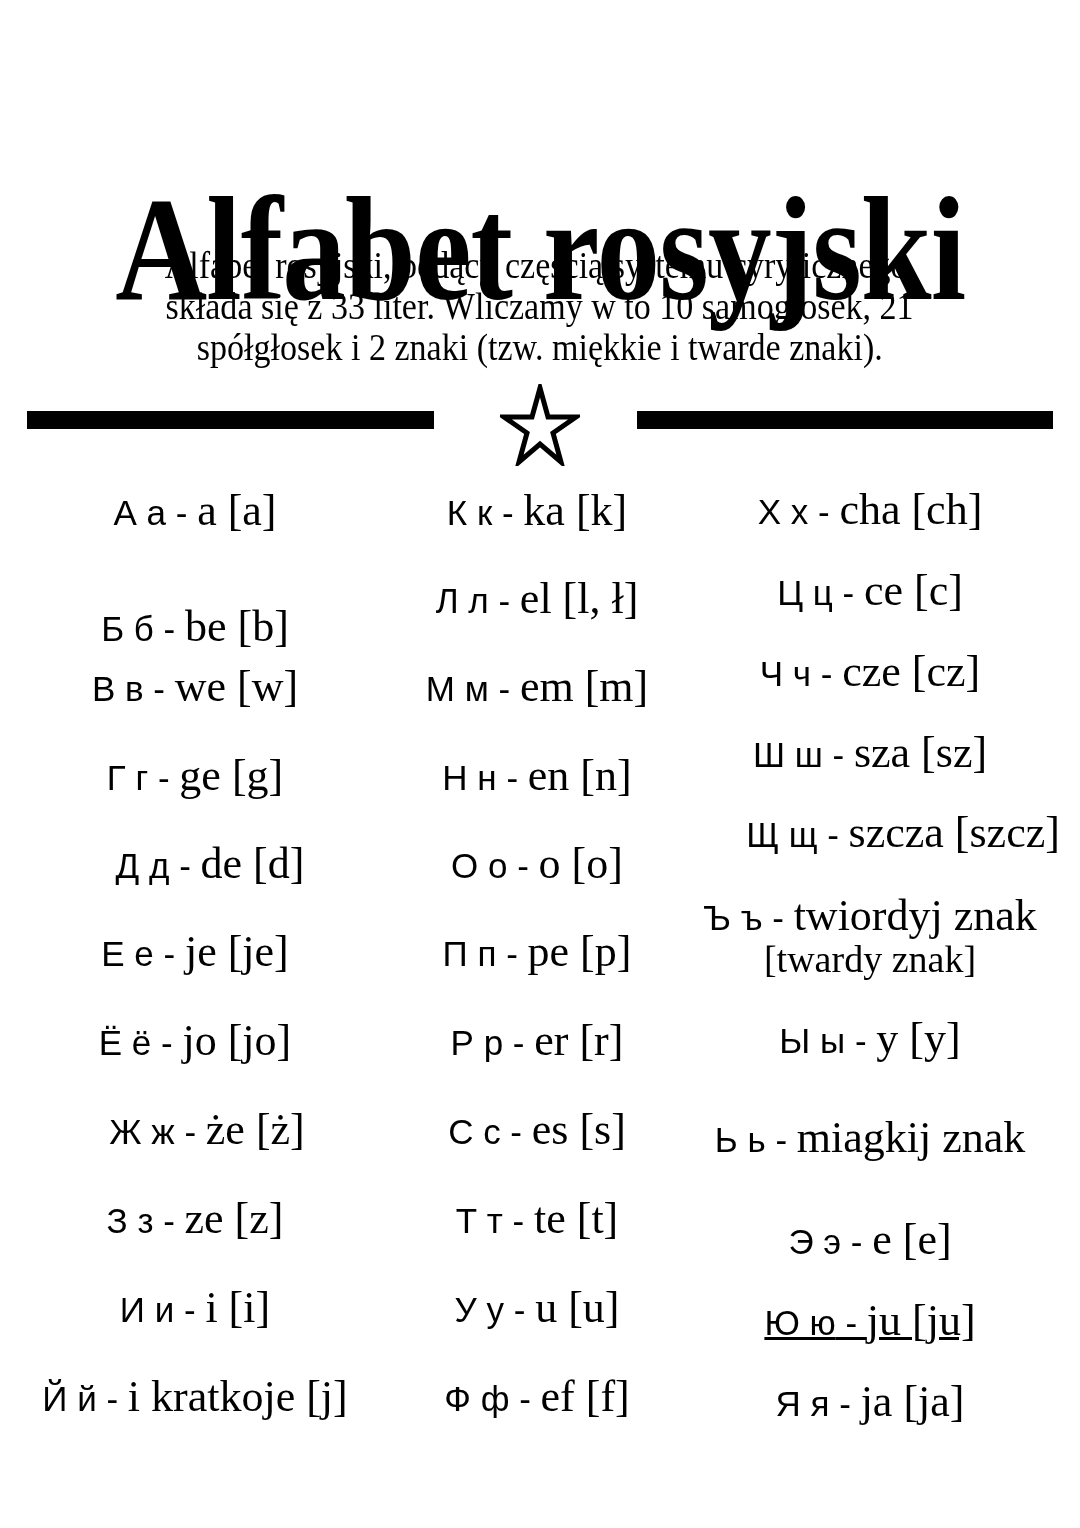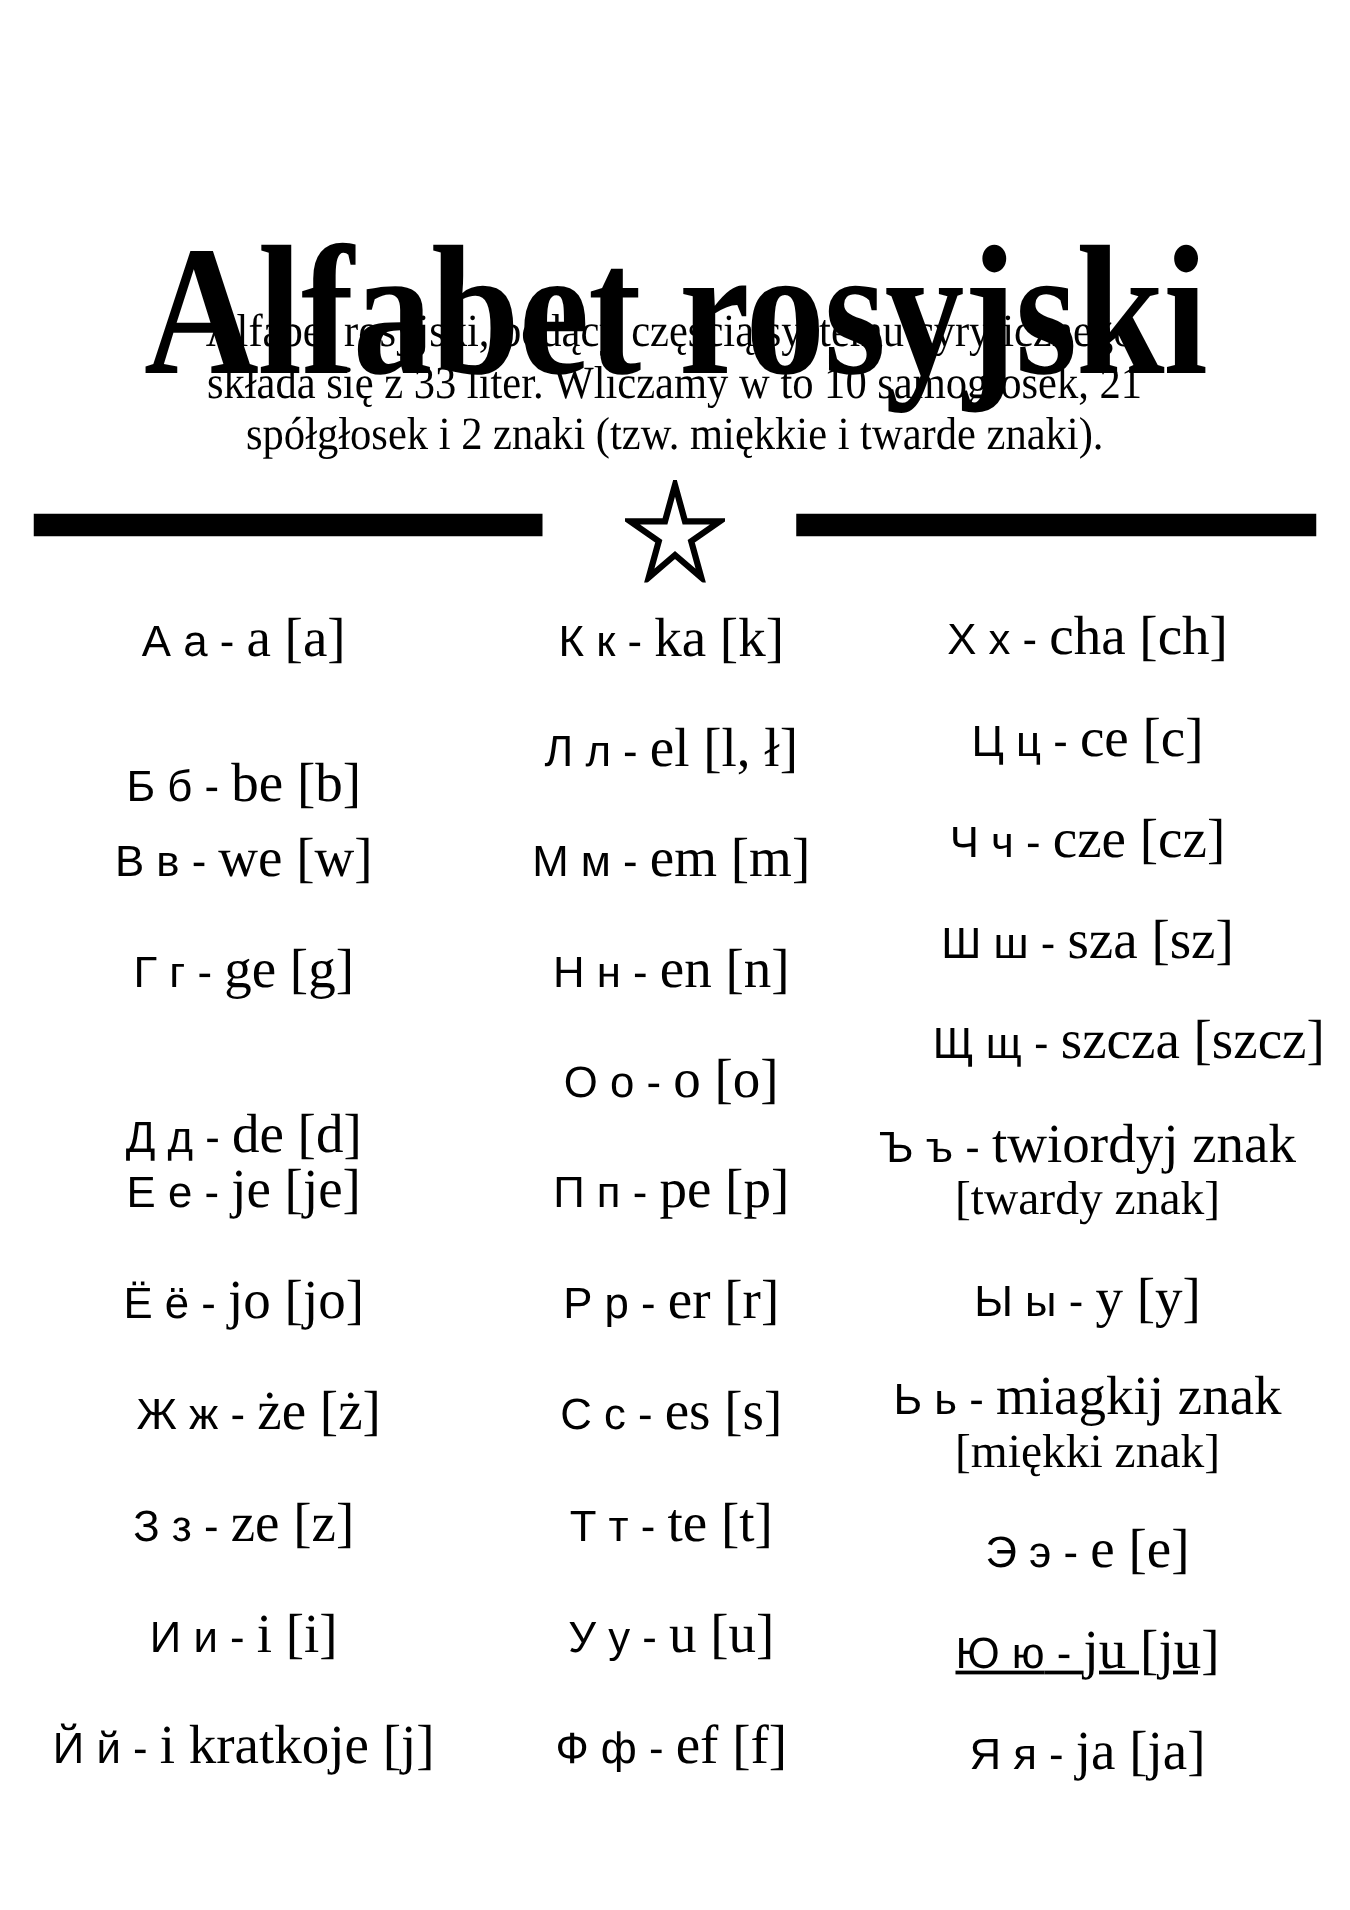--- a/index.html
+++ b/index.html
@@ -43,21 +43,21 @@
 <svg class="star" viewBox="0 0 80 82">
   <polygon points="40,4 48,33 76,33 53,49 61,78 40,60 19,78 27,49 4,33 32,33" fill="#ffffff" stroke="#000000" stroke-width="5" stroke-linejoin="miter"></polygon>
 </svg>
 <div class="divider right"></div>
 
 <div id="letters">
     <div class="row" style="left: 195px; top: 512px;"><span class="cyr">А а</span><span class="sep" style="white-space: pre;"> - </span><span class="lat">a [a]</span></div>
     <div class="row" style="left: 195px; top: 600px; margin-top: 28px;"><span class="cyr">Б б</span><span class="sep" style="white-space: pre;"> - </span><span class="lat">be [b]</span></div>
     <div class="row" style="left: 195px; top: 688px;"><span class="cyr">В в</span><span class="sep" style="white-space: pre;"> - </span><span class="lat">we [w]</span></div>
     <div class="row" style="left: 195px; top: 777px;"><span class="cyr">Г г</span><span class="sep" style="white-space: pre;"> - </span><span class="lat">ge [g]</span></div>
-    <div class="row" style="left: 195px; top: 865px; margin-top: 44px;"><span class="cyr">Д д</span><span class="sep" style="white-space: pre;"> - </span><span class="lat">de [d]</span></div>
+    <div class="row" style="left: 210px; top: 865px;"><span class="cyr">Д д</span><span class="sep" style="white-space: pre;"> - </span><span class="lat">de [d]</span></div>
     <div class="row" style="left: 195px; top: 953px;"><span class="cyr">Е е</span><span class="sep" style="white-space: pre;"> - </span><span class="lat">je [je]</span></div>
     <div class="row" style="left: 195px; top: 1042px;"><span class="cyr">Ё ё</span><span class="sep" style="white-space: pre;"> - </span><span class="lat">jo [jo]</span></div>
     <div class="row" style="left: 195px; top: 1131px; margin-left: 12px;"><span class="cyr">Ж ж</span><span class="sep" style="white-space: pre;"> - </span><span class="lat">że [ż]</span></div>
     <div class="row" style="left: 195px; top: 1220px;"><span class="cyr">З з</span><span class="sep" style="white-space: pre;"> - </span><span class="lat">ze [z]</span></div>
     <div class="row" style="left: 195px; top: 1309px;"><span class="cyr">И и</span><span class="sep" style="white-space: pre;"> - </span><span class="lat">i [i]</span></div>
     <div class="row" style="left: 195px; top: 1398px;"><span class="cyr">Й й</span><span class="sep" style="white-space: pre;"> - </span><span class="lat">i kratkoje [j]</span></div>
     <div class="row" style="left: 537px; top: 512px;"><span class="cyr">К к</span><span class="sep" style="white-space: pre;"> - </span><span class="lat">ka [k]</span></div>
     <div class="row" style="left: 537px; top: 600px;"><span class="cyr">Л л</span><span class="sep" style="white-space: pre;"> - </span><span class="lat">el [l, ł]</span></div>
     <div class="row" style="left: 537px; top: 688px;"><span class="cyr">М м</span><span class="sep" style="white-space: pre;"> - </span><span class="lat">em [m]</span></div>
     <div class="row" style="left: 537px; top: 777px;"><span class="cyr">Н н</span><span class="sep" style="white-space: pre;"> - </span><span class="lat">en [n]</span></div>
@@ -68,17 +68,17 @@
     <div class="row" style="left: 537px; top: 1220px;"><span class="cyr">Т т</span><span class="sep" style="white-space: pre;"> - </span><span class="lat">te [t]</span></div>
     <div class="row" style="left: 537px; top: 1309px;"><span class="cyr">У у</span><span class="sep" style="white-space: pre;"> - </span><span class="lat">u [u]</span></div>
     <div class="row" style="left: 537px; top: 1398px;"><span class="cyr">Ф ф</span><span class="sep" style="white-space: pre;"> - </span><span class="lat">ef [f]</span></div>
     <div class="row" style="left: 870px; top: 511px;"><span class="cyr">Х х</span><span class="sep" style="white-space: pre;"> - </span><span class="lat">cha [ch]</span></div>
     <div class="row" style="left: 870px; top: 592px;"><span class="cyr">Ц ц</span><span class="sep" style="white-space: pre;"> - </span><span class="lat">ce [c]</span></div>
     <div class="row" style="left: 870px; top: 673px;"><span class="cyr">Ч ч</span><span class="sep" style="white-space: pre;"> - </span><span class="lat">cze [cz]</span></div>
     <div class="row" style="left: 870px; top: 754px;"><span class="cyr">Ш ш</span><span class="sep" style="white-space: pre;"> - </span><span class="lat">sza [sz]</span></div>
     <div class="row" style="left: 903px; top: 834px;"><span class="cyr">Щ щ</span><span class="sep" style="white-space: pre;"> - </span><span class="lat">szcza [szcz]</span></div>
     <div class="row" style="left: 870px; top: 937px;"><span class="cyr">Ъ ъ</span><span class="sep" style="white-space: pre;"> - </span><span class="lat">twiordyj znak</span><span class="line2">[twardy znak]</span></div>
     <div class="row" style="left: 870px; top: 1040px;"><span class="cyr">Ы ы</span><span class="sep" style="white-space: pre;"> - </span><span class="lat">y [y]</span></div>
-    <div class="row" style="left: 870px; top: 1139px;"><span class="cyr">Ь ь</span><span class="sep" style="white-space: pre;"> - </span><span class="lat">miagkij znak</span><span class="line2">[miękki znak]</span></div>
+    <div class="row" style="left: 870px; top: 1139px;"><span class="cyr">Ь ь</span><span class="sep" style="white-space: pre;"> - </span><span class="lat">miagkij znak</span></div>
     <div class="row" style="left: 870px; top: 1241px;"><span class="cyr">Э э</span><span class="sep" style="white-space: pre;"> - </span><span class="lat">e [e]</span></div>
     <div class="row" style="left: 870px; top: 1322px; text-decoration: underline;"><span class="cyr">Ю ю</span><span class="sep" style="white-space: pre;"> - </span><span class="lat">ju [ju]</span></div>
     <div class="row" style="left: 870px; top: 1403px;"><span class="cyr">Я я</span><span class="sep" style="white-space: pre;"> - </span><span class="lat">ja [ja]</span></div>
   </div>
 
 </body></html>

